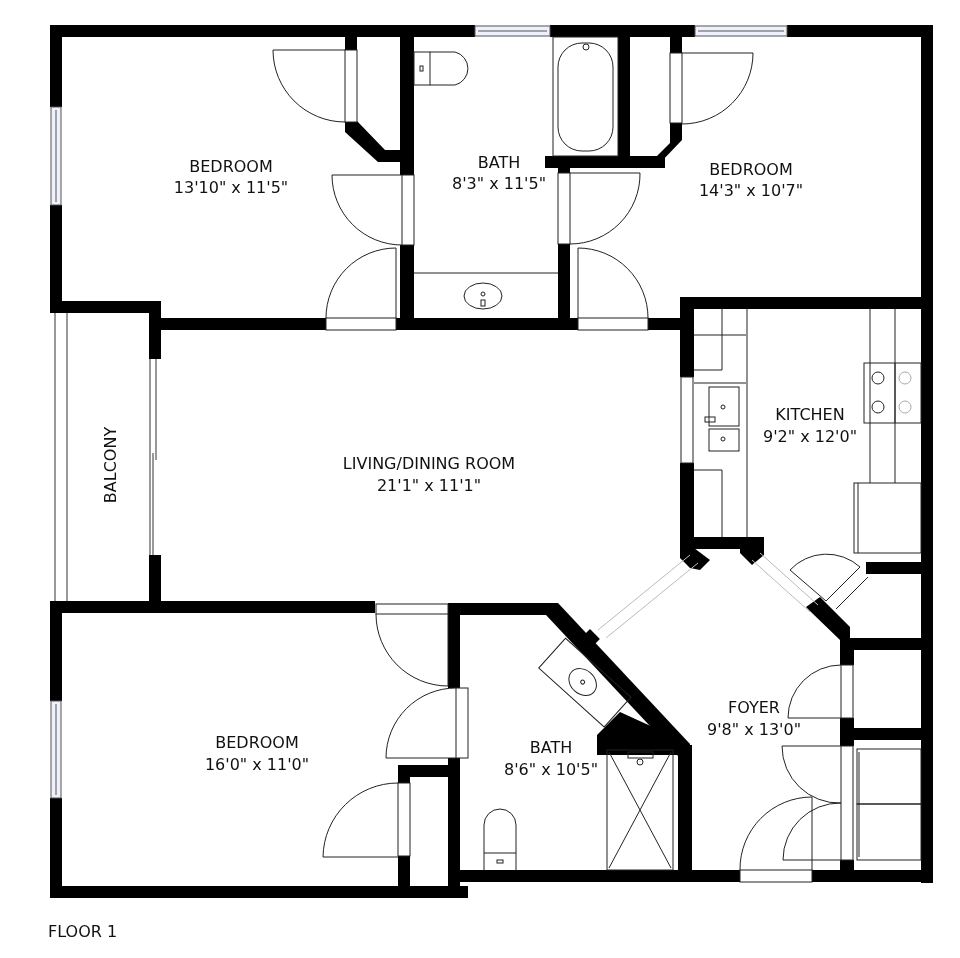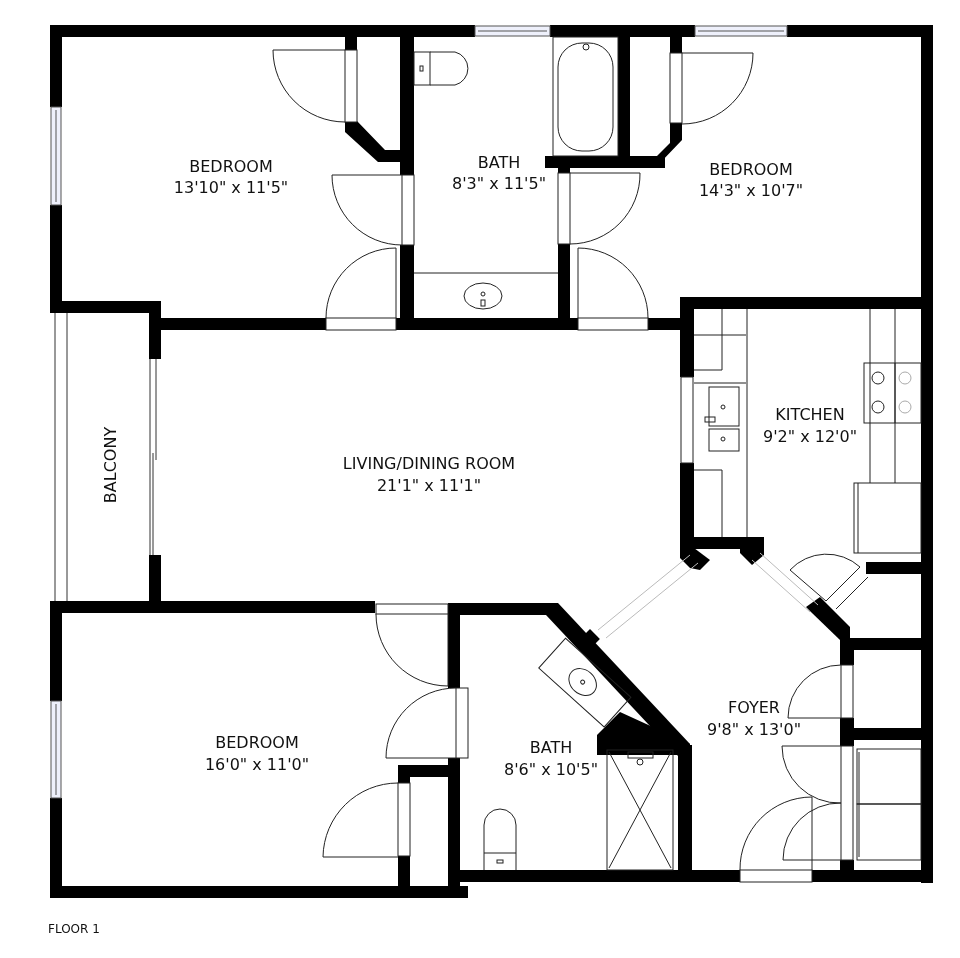--- a/index.html
+++ b/index.html
@@ -3,21 +3,21 @@
 <meta charset="utf-8">
 <style>
   html, body { margin: 0; padding: 0; background: #ffffff; }
   body { width: 960px; height: 958px; position: relative; overflow: hidden; }
   svg { position: absolute; left: 0; top: 0; }
   .lbl { font-family: "DejaVu Sans", sans-serif; fill: #111111; text-anchor: middle; }
   .room-name { font-size: 16px; }
   .room-dim { font-size: 16px; }
   .floor-label {
     position: absolute; left: 48px; top: 922px;
-    font-family: "DejaVu Sans", sans-serif; font-size: 12px; color: #111111;
+    font-family: "DejaVu Sans", sans-serif; font-size: 16px; color: #111111;
   }
 </style>
 </head>
 <body>
 
 <svg width="960" height="958" viewBox="0 0 960 958">
 
   <g fill="#000">
 
     <rect x="50" y="25" width="425" height="12"></rect>

